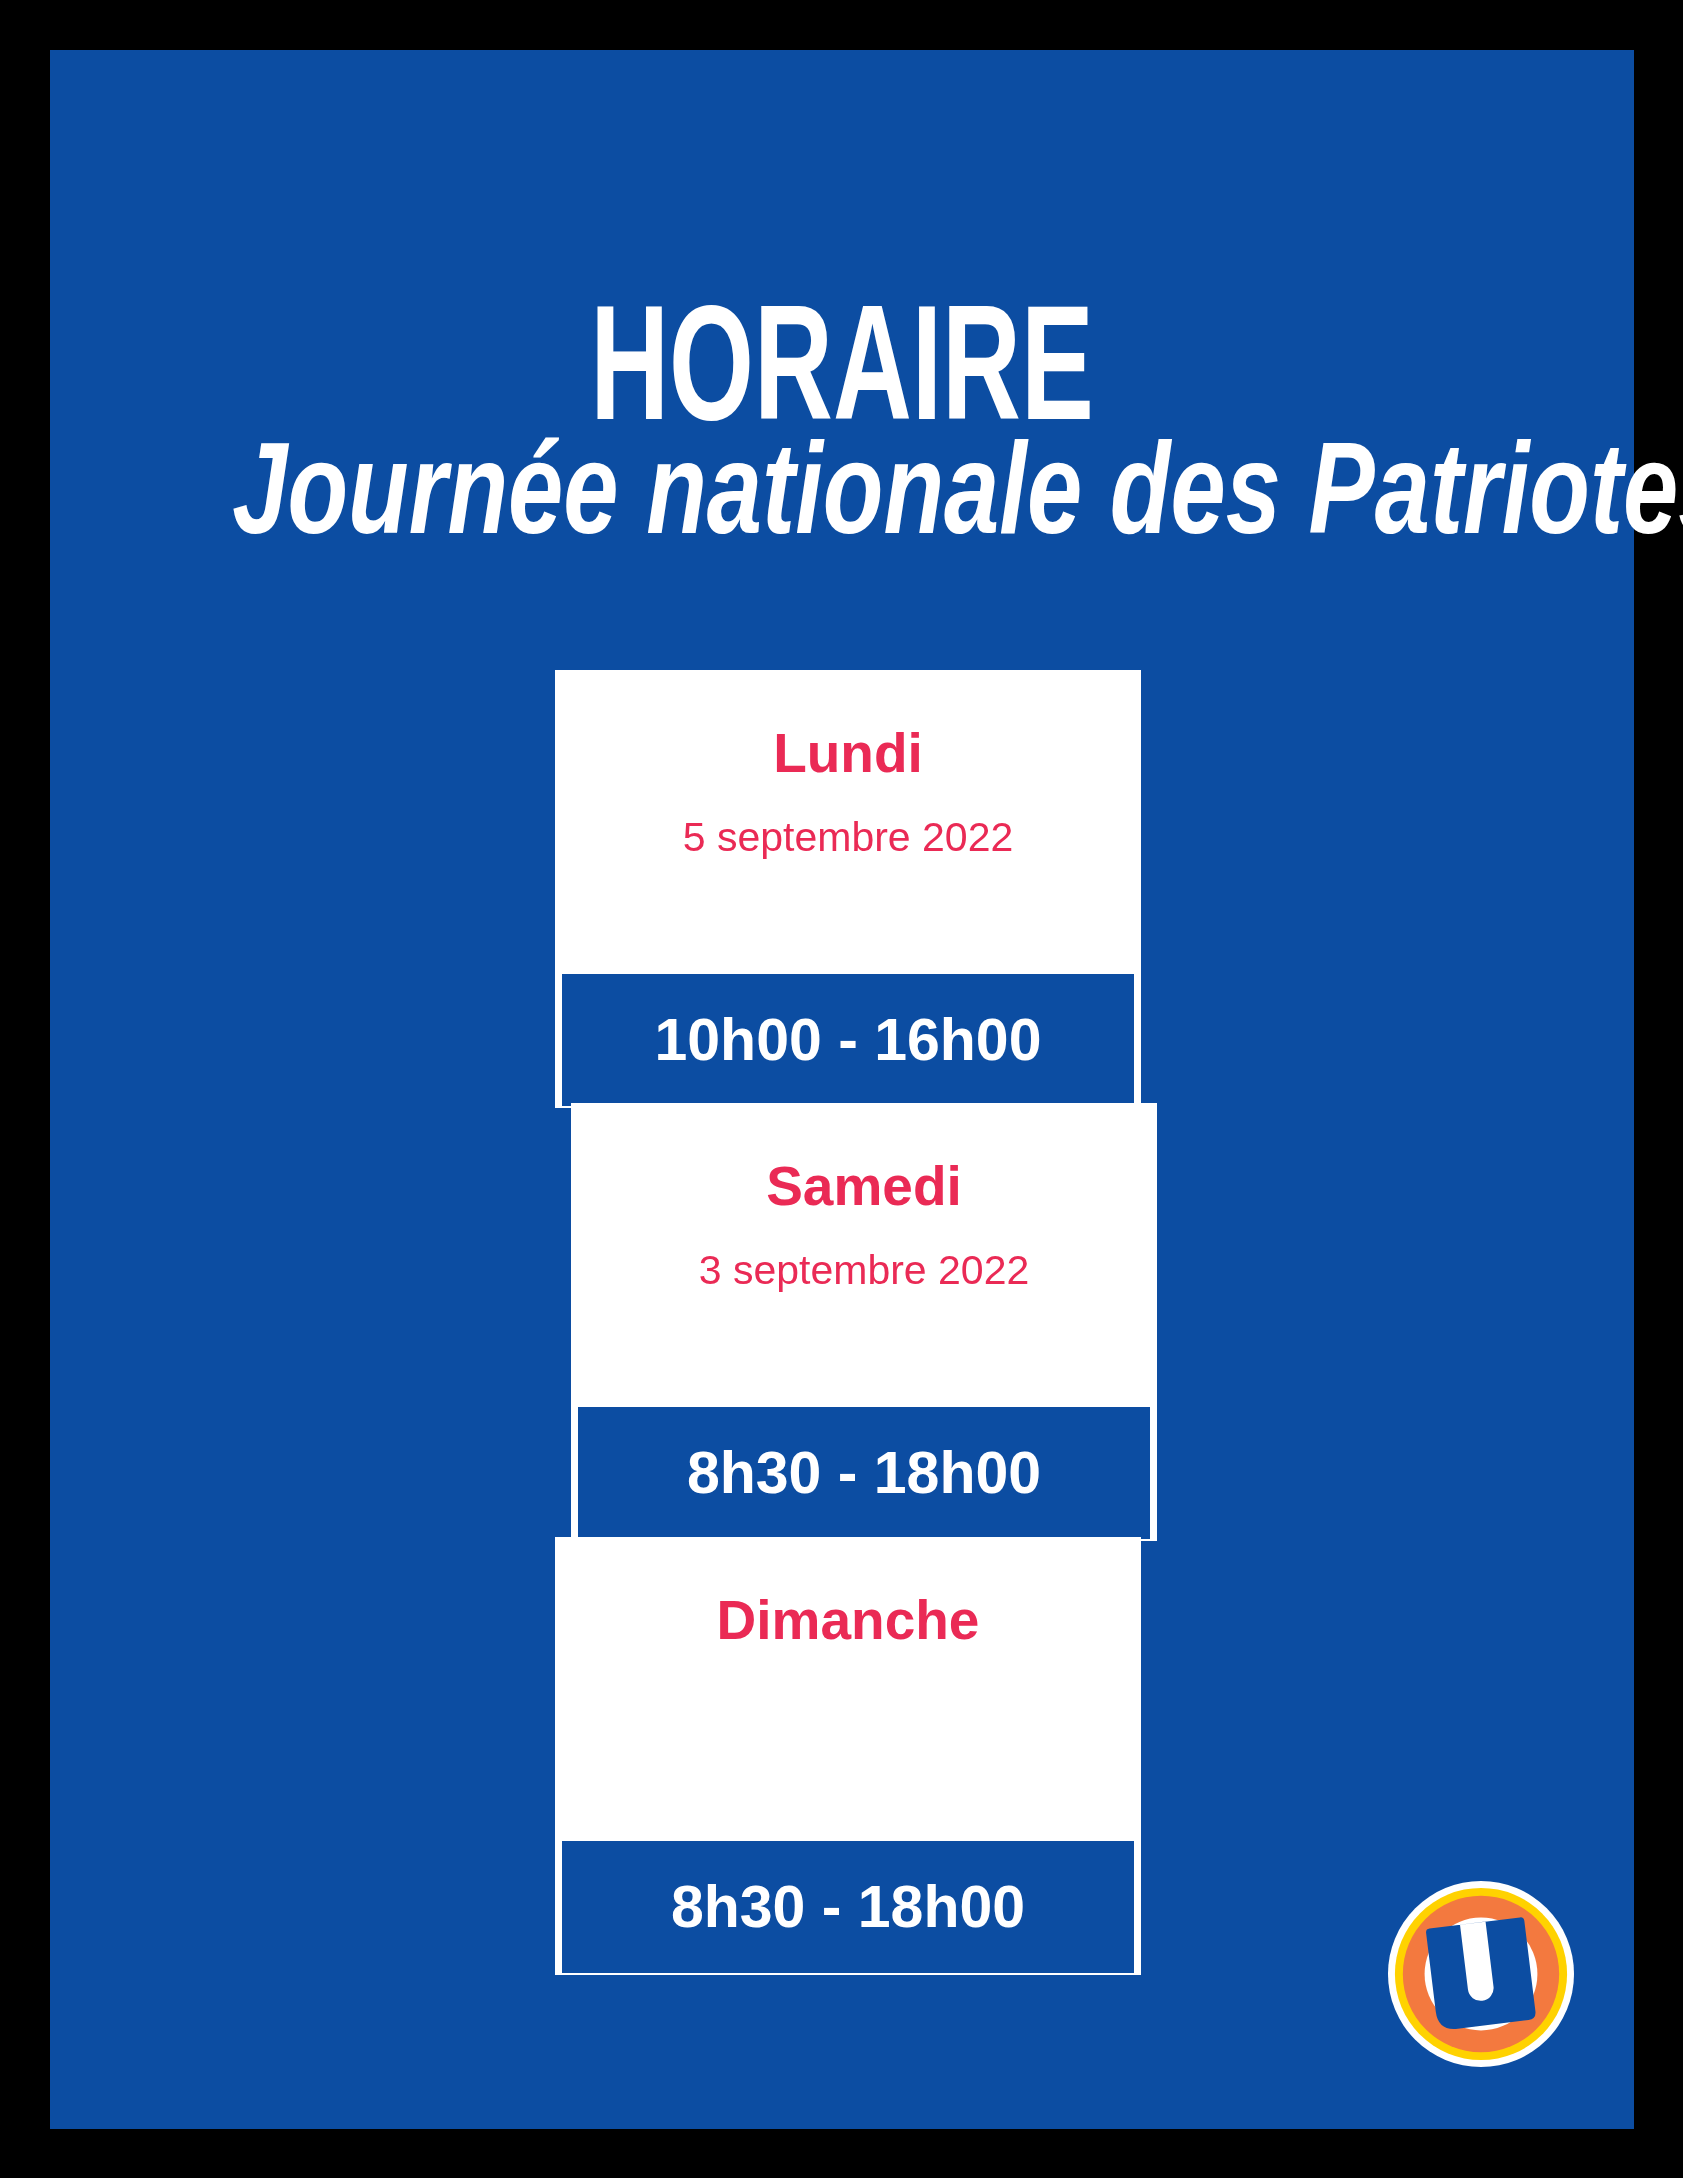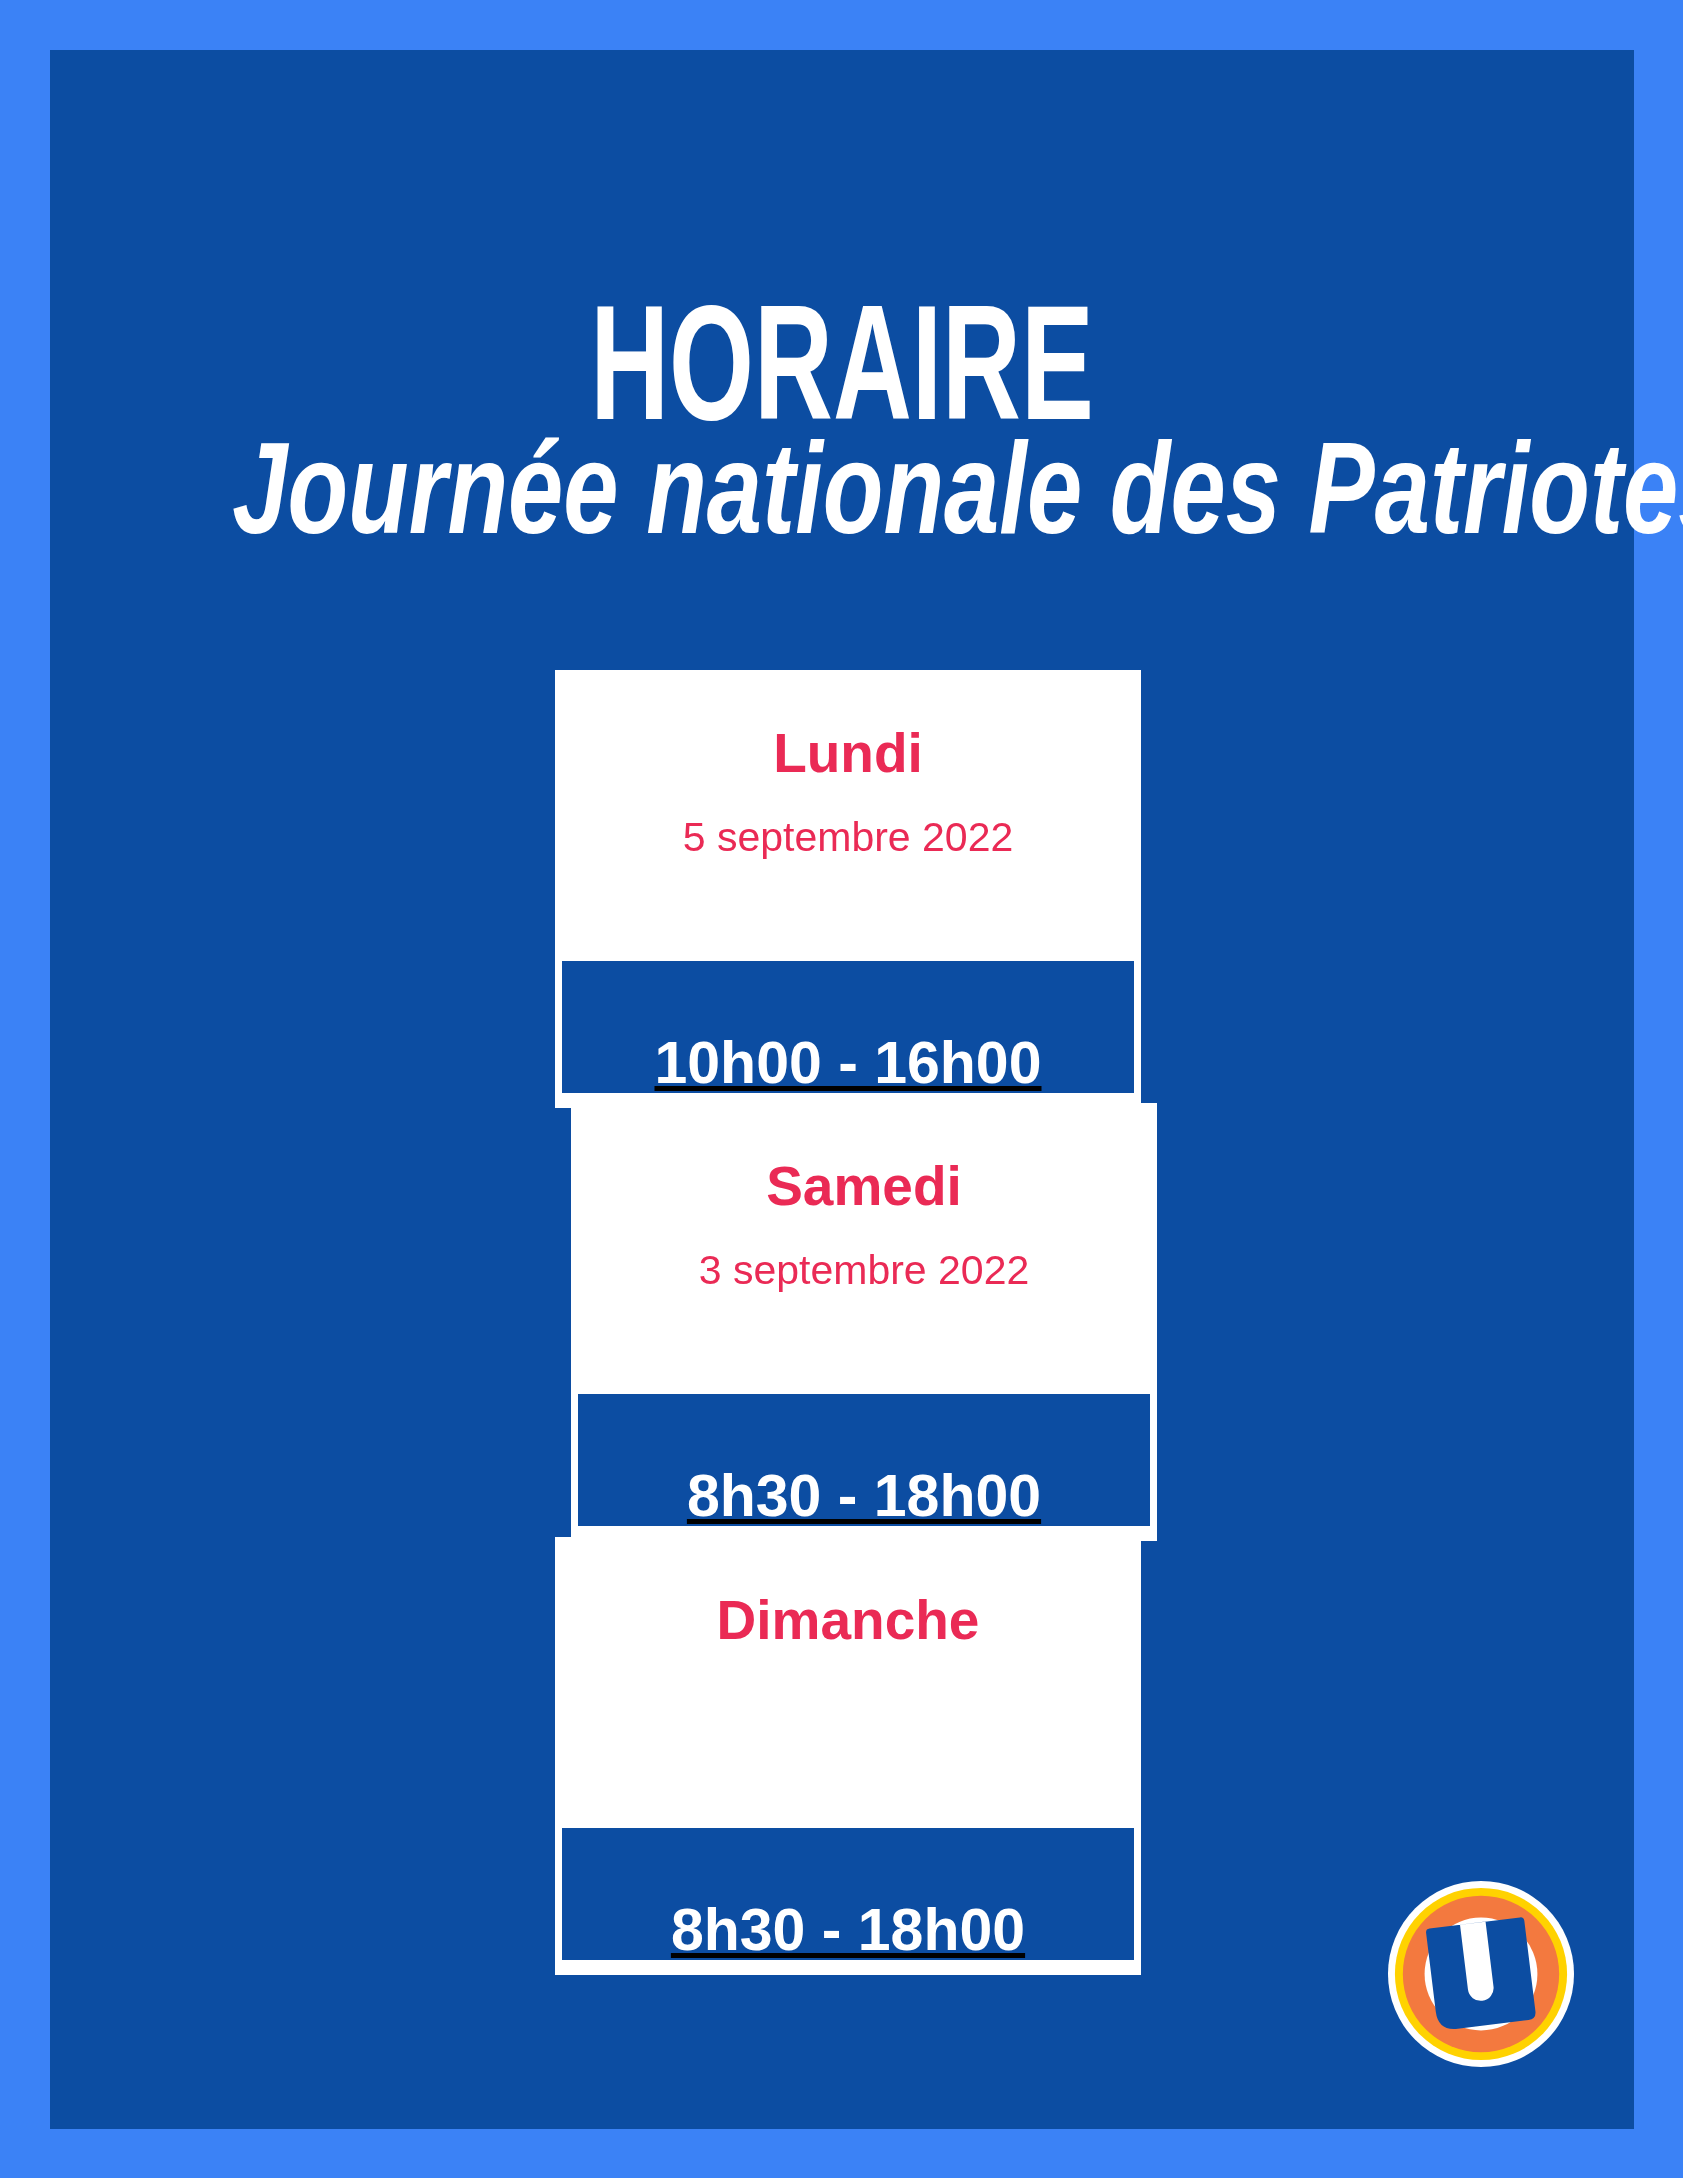--- a/index.html
+++ b/index.html
@@ -10,21 +10,21 @@
     --card-white:#FFFFFF;
   }
   *{margin:0;padding:0;box-sizing:border-box;}
   html,body{background:#fff;}
   body{
     width:1683px;height:2178px;
     font-family:"Liberation Sans",sans-serif;
     position:relative;
   }
   .page{
-    position:relative;width:1683px;height:2178px;background:#3b82f6;overflow:hidden;
+    position:relative;width:1683px;height:2178px;background:#000000;overflow:hidden;
   }
   .poster{
     position:absolute;left:50px;top:50px;width:1584px;height:2079px;
     background:var(--background-blue);
   }
   .title{
     position:absolute;top:231px;left:0;width:1584px;
     text-align:center;color:#fff;
     font-size:163px;line-height:163px;font-weight:700;
     letter-spacing:0;white-space:nowrap;
@@ -48,23 +48,23 @@
     position:absolute;top:56px;left:0;width:100%;
     text-align:center;color:var(--accent-red);
     font-size:55px;line-height:55px;font-weight:700;
   }
   .date{
     position:absolute;top:139px;left:0;width:100%;
     text-align:center;color:var(--accent-red);
     font-size:41px;line-height:57px;font-weight:400;
   }
   .timebar{
-    position:absolute;left:7px;right:7px;bottom:15px;height:132px;
+    position:absolute;left:7px;right:7px;bottom:2px;height:132px;
     background:var(--background-blue);
-    display:flex;align-items:flex-end;justify-content:center;text-decoration:underline;
+    display:flex;align-items:center;justify-content:center;
   }
   .time{
     color:#fff;font-size:59px;line-height:59px;font-weight:700;
     white-space:nowrap;
   }
   .logo{
     position:absolute;left:1337px;top:1830px;width:188px;height:188px;
   }
   .logo svg{display:block;width:188px;height:188px;}
 </style>

